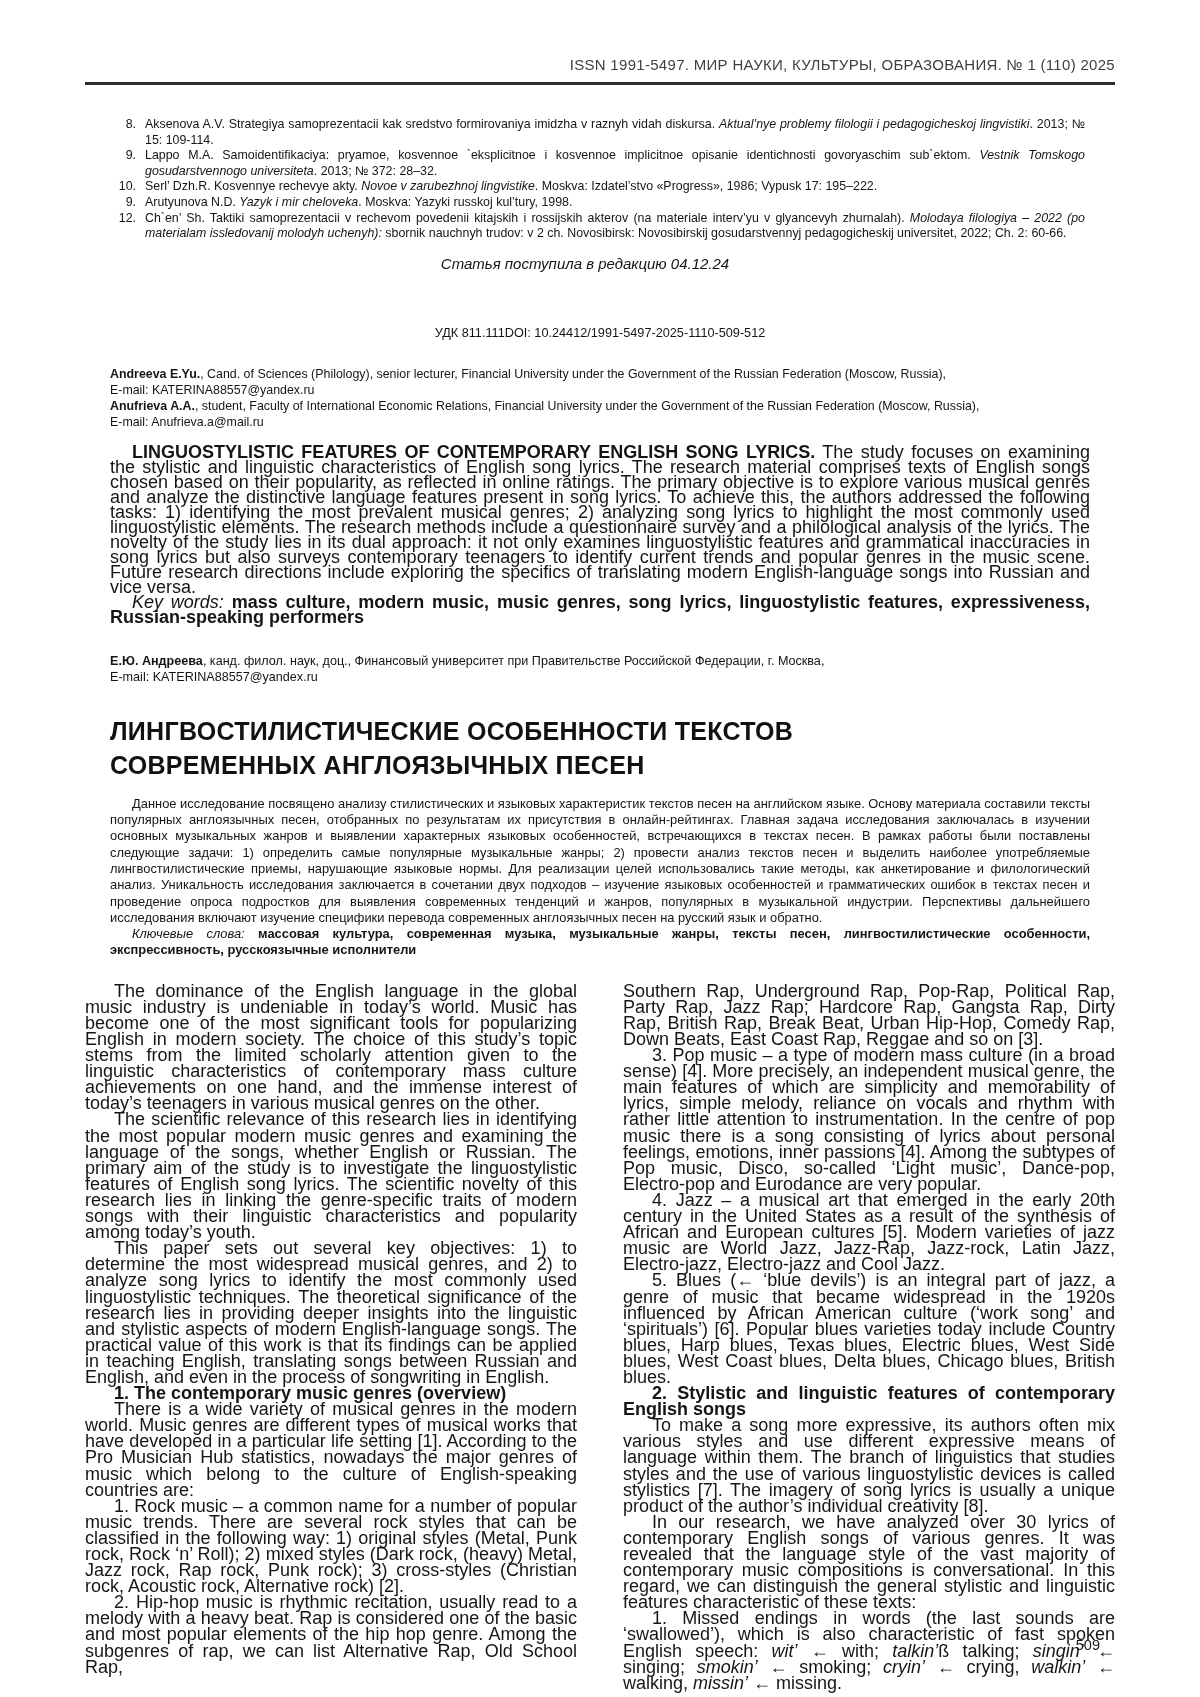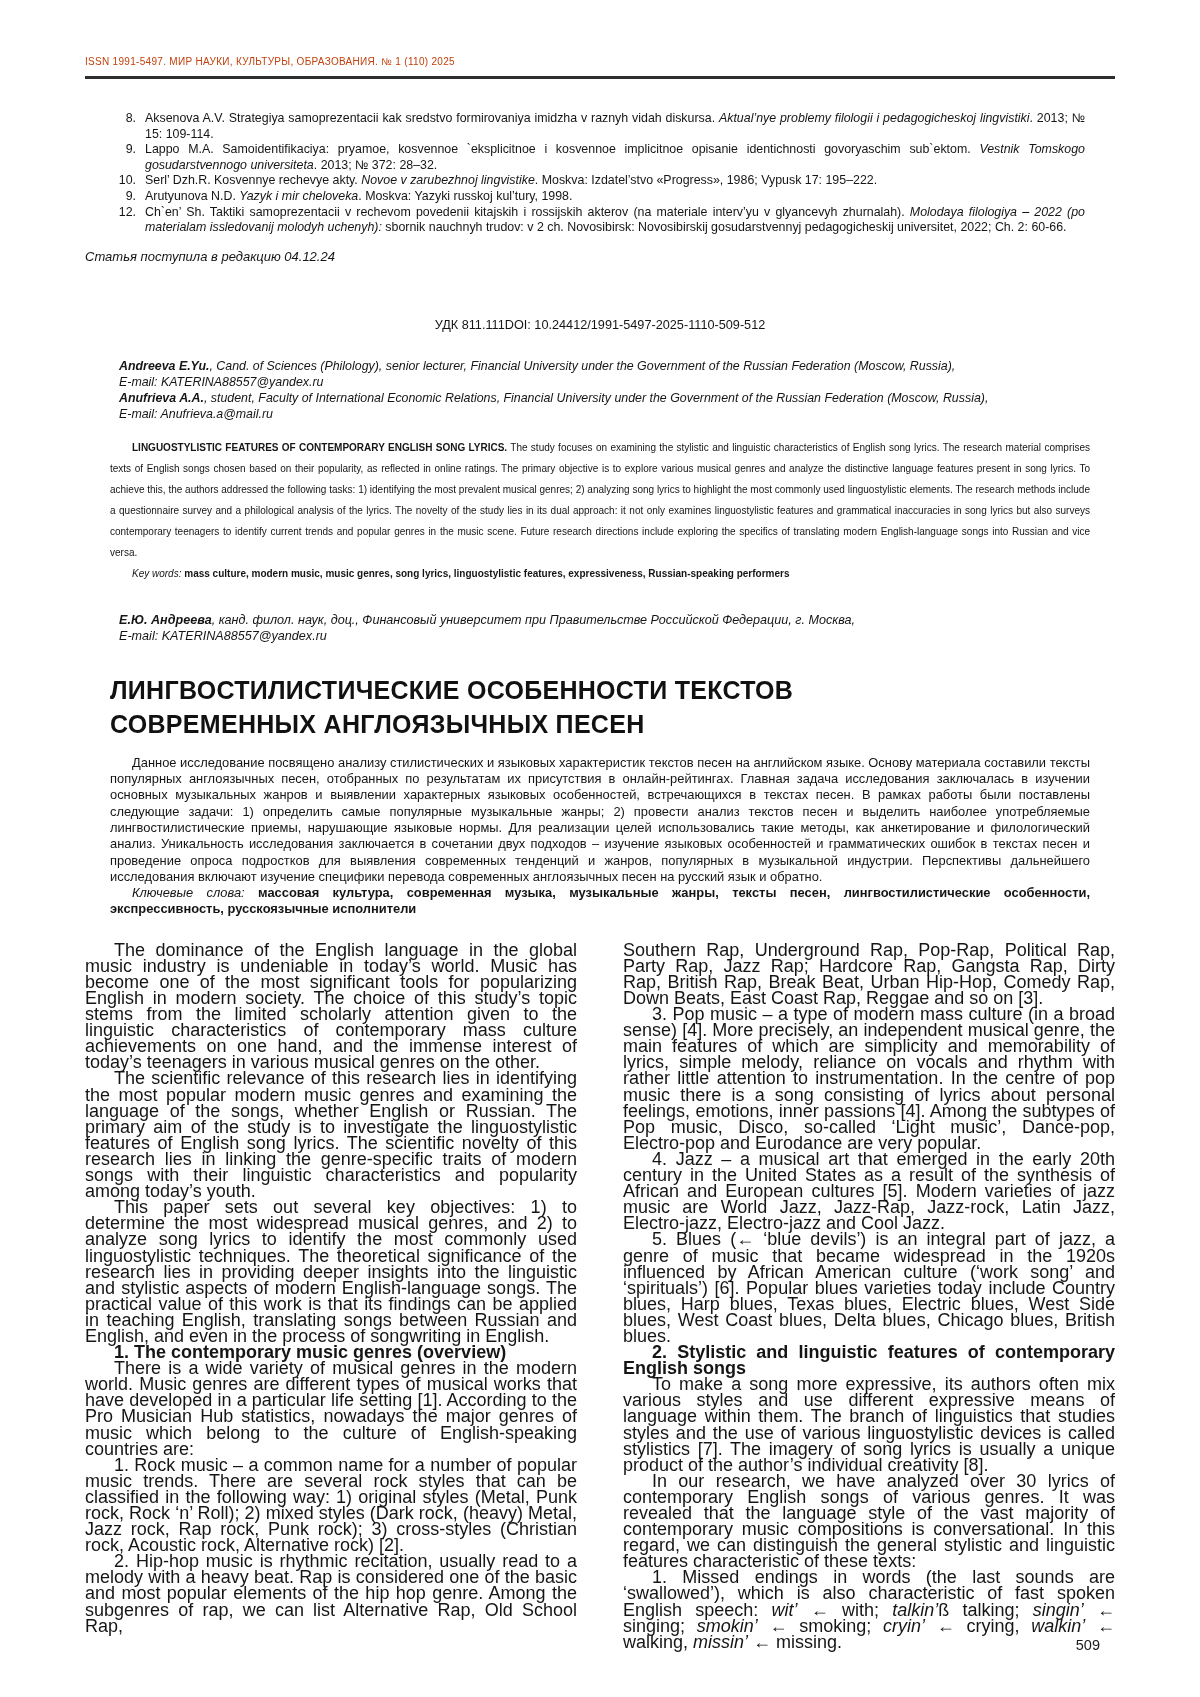--- a/index.html
+++ b/index.html
@@ -5,36 +5,36 @@
   html,body { margin:0; padding:0; background:#ffffff; }
   .page {
     position:relative; width:1200px; height:1697px; margin:0 auto;
     background:#ffffff; color:#151515; box-sizing:border-box;
     padding:56px 85px 0 85px; overflow:hidden;
     font-family:"Liberation Sans", sans-serif;
   }
   .i { font-style:italic; }
   .b { font-weight:700; }
 
-  .running-head { text-align:left; font-size:10px; letter-spacing:.3px; color:#c2410c; }
+  .running-head { text-align:right; font-size:15px; letter-spacing:.3px; color:#404040; }
   .head-rule { height:0; border-top:3.5px solid #2e2e2e; margin-top:9px; }
 
   .references { margin:32px 30px 0 30px; font-size:12.4px; line-height:15.6px; }
   .ref { display:flex; }
   .ref-num { flex:none; width:21px; text-align:right; margin-right:9px; }
   .ref-text { flex:1; text-align:justify; }
 
-  .received { margin:13px 30px 0 0; text-align:left; font-style:italic; font-size:13px; }
+  .received { margin:13px 30px 0 0; text-align:center; font-style:italic; font-size:15px; }
 
   .udk-row { display:flex; justify-content:center; margin:54px 25px 0 25px; font-size:12.7px; }
 
-  .authors { margin:26px 25px 0 34px; font-style:italic; font-size:12.4px; line-height:16.2px; }
+  .authors { margin:26px 25px 0 25px; font-size:12.4px; line-height:16.2px; }
   .authors-ru { font-size:12.6px; line-height:16.6px; margin-top:28px; }
 
-  .abstract { margin:14px 25px 0 25px; font-size:10px; line-height:21px; text-align:justify; text-indent:22px; }
+  .abstract { margin:14px 25px 0 25px; font-size:18px; line-height:15px; text-align:justify; text-indent:22px; }
   .keywords { margin-top:0; }
   .abstract-ru { font-size:12.9px; line-height:16.3px; }
 
   .article-title { margin:28px 25px 0 25px; font-size:25px; line-height:34px; font-weight:700; letter-spacing:.3px; color:#111; }
 
   .columns { display:flex; gap:46px; margin-top:24px; font-size:18px; line-height:16.1px; text-align:justify; }
   .col { flex:1; min-width:0; }
   p.para { margin:0; text-indent:29px; }
   p.para.noindent { text-indent:0; }
   p.para.heading { font-weight:700; }

